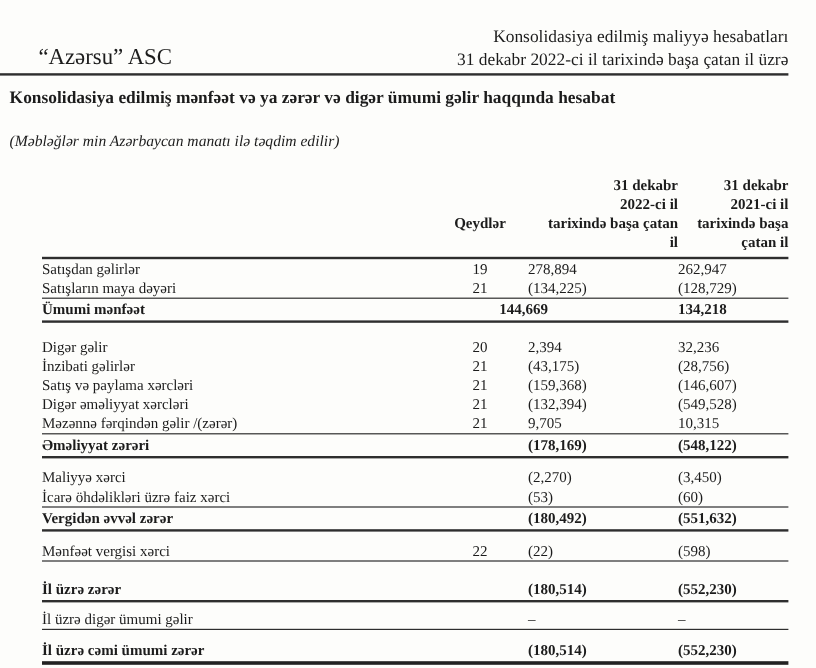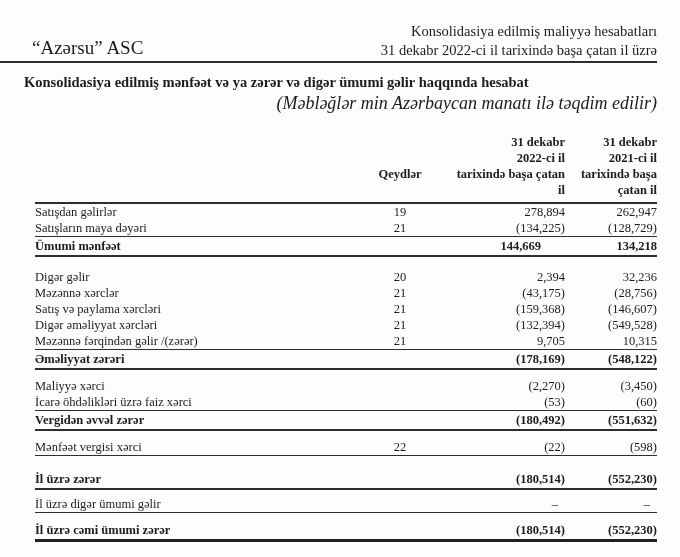--- a/index.html
+++ b/index.html
@@ -14,32 +14,32 @@
     position:relative;
   }
 
   
   .doc-header { display:flex; justify-content:space-between; align-items:flex-end; }
   .company { font-size:19px; margin-left:24px; padding-bottom:1px; white-space:nowrap; }
   .report-ref { text-align:right; font-size:14.5px; line-height:19px; white-space:pre-line; }
   .header-rule { height:2px; background:#2e2e2e; margin:1px 0 0 -8px; }
 
   
-  .statement-title { font-size:14.5px; font-weight:bold; margin:10px 0 0 16px; line-height:19px; }
-  .units-note { font-style:italic; font-size:18px; margin-top:1px;text-align:right; }
+  .statement-title { font-size:14.5px; font-weight:bold; margin:10px 0 0 0; line-height:19px; }
+  .units-note { font-style:italic; font-size:13px; margin-top:18px; }
 
   
   .fintable { margin-left:27px; margin-top:20px; font-size:12.5px; }
   .row { display:grid; grid-template-columns:1fr 80px 125px 92px; align-items:end; }
   .thead { font-weight:bold; padding-bottom:4px; border-bottom:2px solid #2e2e2e; line-height:16px; }
   .th-notes { text-align:center; padding-bottom:16px; }
   .th-col { text-align:right; white-space:pre-line; }
   .c-label { text-align:left; }
   .c-note { text-align:center; }
-  .c-val, .c-val2 { text-align:right; }
+  .c-val, .c-val2 { text-align:left; }
   .row.body { line-height:16px; min-height:16px; }
   .row.bold { font-weight:bold; padding:1px 0; }
   .rule-none { border-bottom:none; }
   .rule-thin { border-bottom:1px solid #2e2e2e; }
   .rule-medium { border-bottom:2px solid #2e2e2e; }
   .rule-thick { border-bottom:3px solid #222222; }
   .dash { padding-right:7px; }
 </style>
 </head>
 <body>
@@ -88,21 +88,21 @@
           <div class="c-val">144,669</div>
           <div class="c-val2">134,218</div>
         </div>
         <div class="row body rule-none">
           <div class="c-label">Digər gəlir</div>
           <div class="c-note">20</div>
           <div class="c-val">2,394</div>
           <div class="c-val2">32,236</div>
         </div>
         <div class="row body rule-none">
-          <div class="c-label">Məzənnə xərclər</div>
+          <div class="c-label">İnzibati gəlirlər</div>
           <div class="c-note">21</div>
           <div class="c-val">(43,175)</div>
           <div class="c-val2">(28,756)</div>
         </div>
         <div class="row body rule-none">
           <div class="c-label">Satış və paylama xərcləri</div>
           <div class="c-note">21</div>
           <div class="c-val">(159,368)</div>
           <div class="c-val2">(146,607)</div>
         </div>

